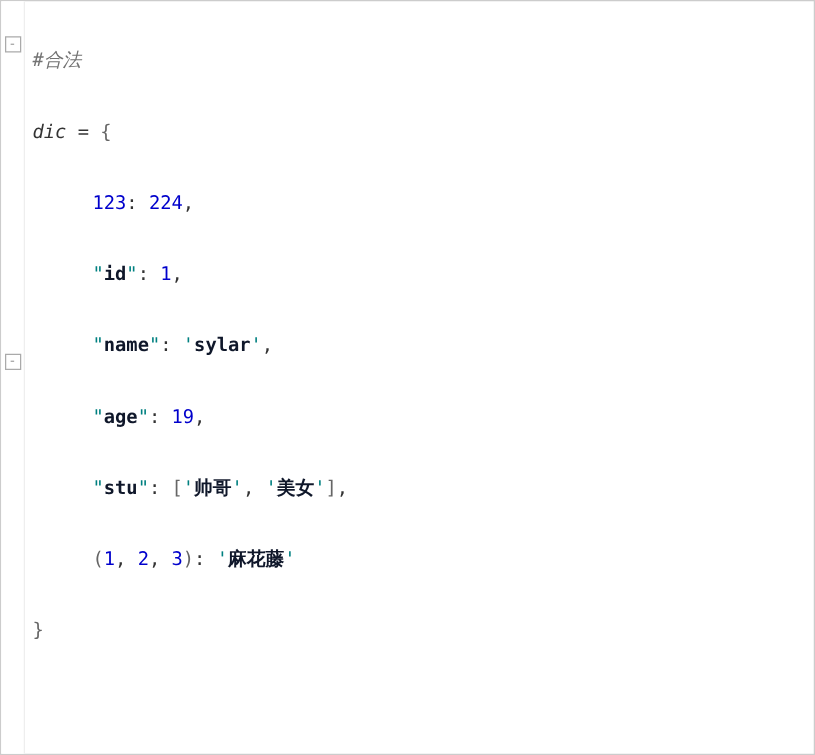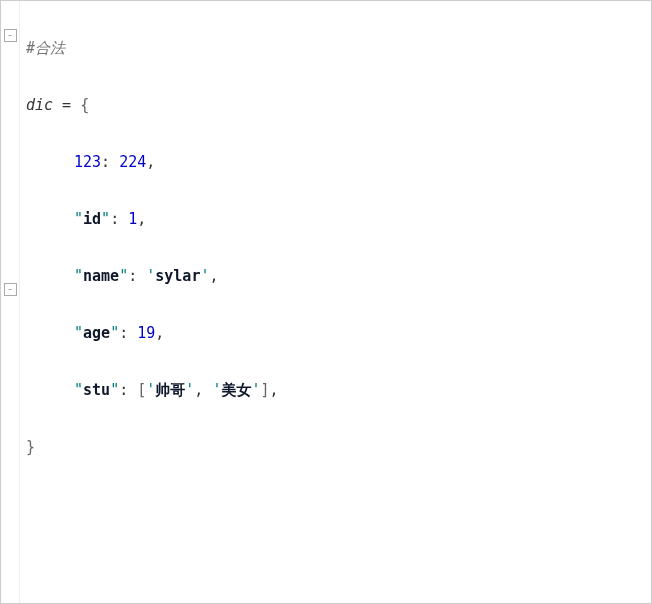--- a/index.html
+++ b/index.html
@@ -72,20 +72,21 @@
     <span class="fold">-</span>
   </div>
   <div class="code">
 <span class="line"><span class="c-comment">#合法</span></span>
 <span class="line"><span class="c-ident">dic</span><span class="c-op"> = </span><span class="c-bracket">{</span></span>
 <span class="line indent1"><span class="c-num">123</span><span class="c-punc">: </span><span class="c-num">224</span><span class="c-punc">,</span></span>
 <span class="line indent1"><span class="c-strq">"</span><span class="c-strb">id</span><span class="c-strq">"</span><span class="c-punc">: </span><span class="c-num">1</span><span class="c-punc">,</span></span>
 <span class="line indent1"><span class="c-strq">"</span><span class="c-strb">name</span><span class="c-strq">"</span><span class="c-punc">: </span><span class="c-strq">'</span><span class="c-strb">sylar</span><span class="c-strq">'</span><span class="c-punc">,</span></span>
 <span class="line indent1"><span class="c-strq">"</span><span class="c-strb">age</span><span class="c-strq">"</span><span class="c-punc">: </span><span class="c-num">19</span><span class="c-punc">,</span></span>
 <span class="line indent1"><span class="c-strq">"</span><span class="c-strb">stu</span><span class="c-strq">"</span><span class="c-punc">: </span><span class="c-bracket">[</span><span class="c-strq">'</span><span class="c-strb">帅哥</span><span class="c-strq">'</span><span class="c-punc">, </span><span class="c-strq">'</span><span class="c-strb">美女</span><span class="c-strq">'</span><span class="c-bracket">]</span><span class="c-punc">,</span></span>
+<span class="line indent1"><span class="c-bracket">(</span><span class="c-num">1</span><span class="c-punc">, </span><span class="c-num">2</span><span class="c-punc">, </span><span class="c-num">3</span><span class="c-bracket">)</span><span class="c-punc">: </span><span class="c-strq">'</span><span class="c-strb">麻花藤</span><span class="c-strq">'</span></span>
 <span class="line"><span class="c-bracket">}</span></span>
 
 
 
 
 
 
 
 
 

